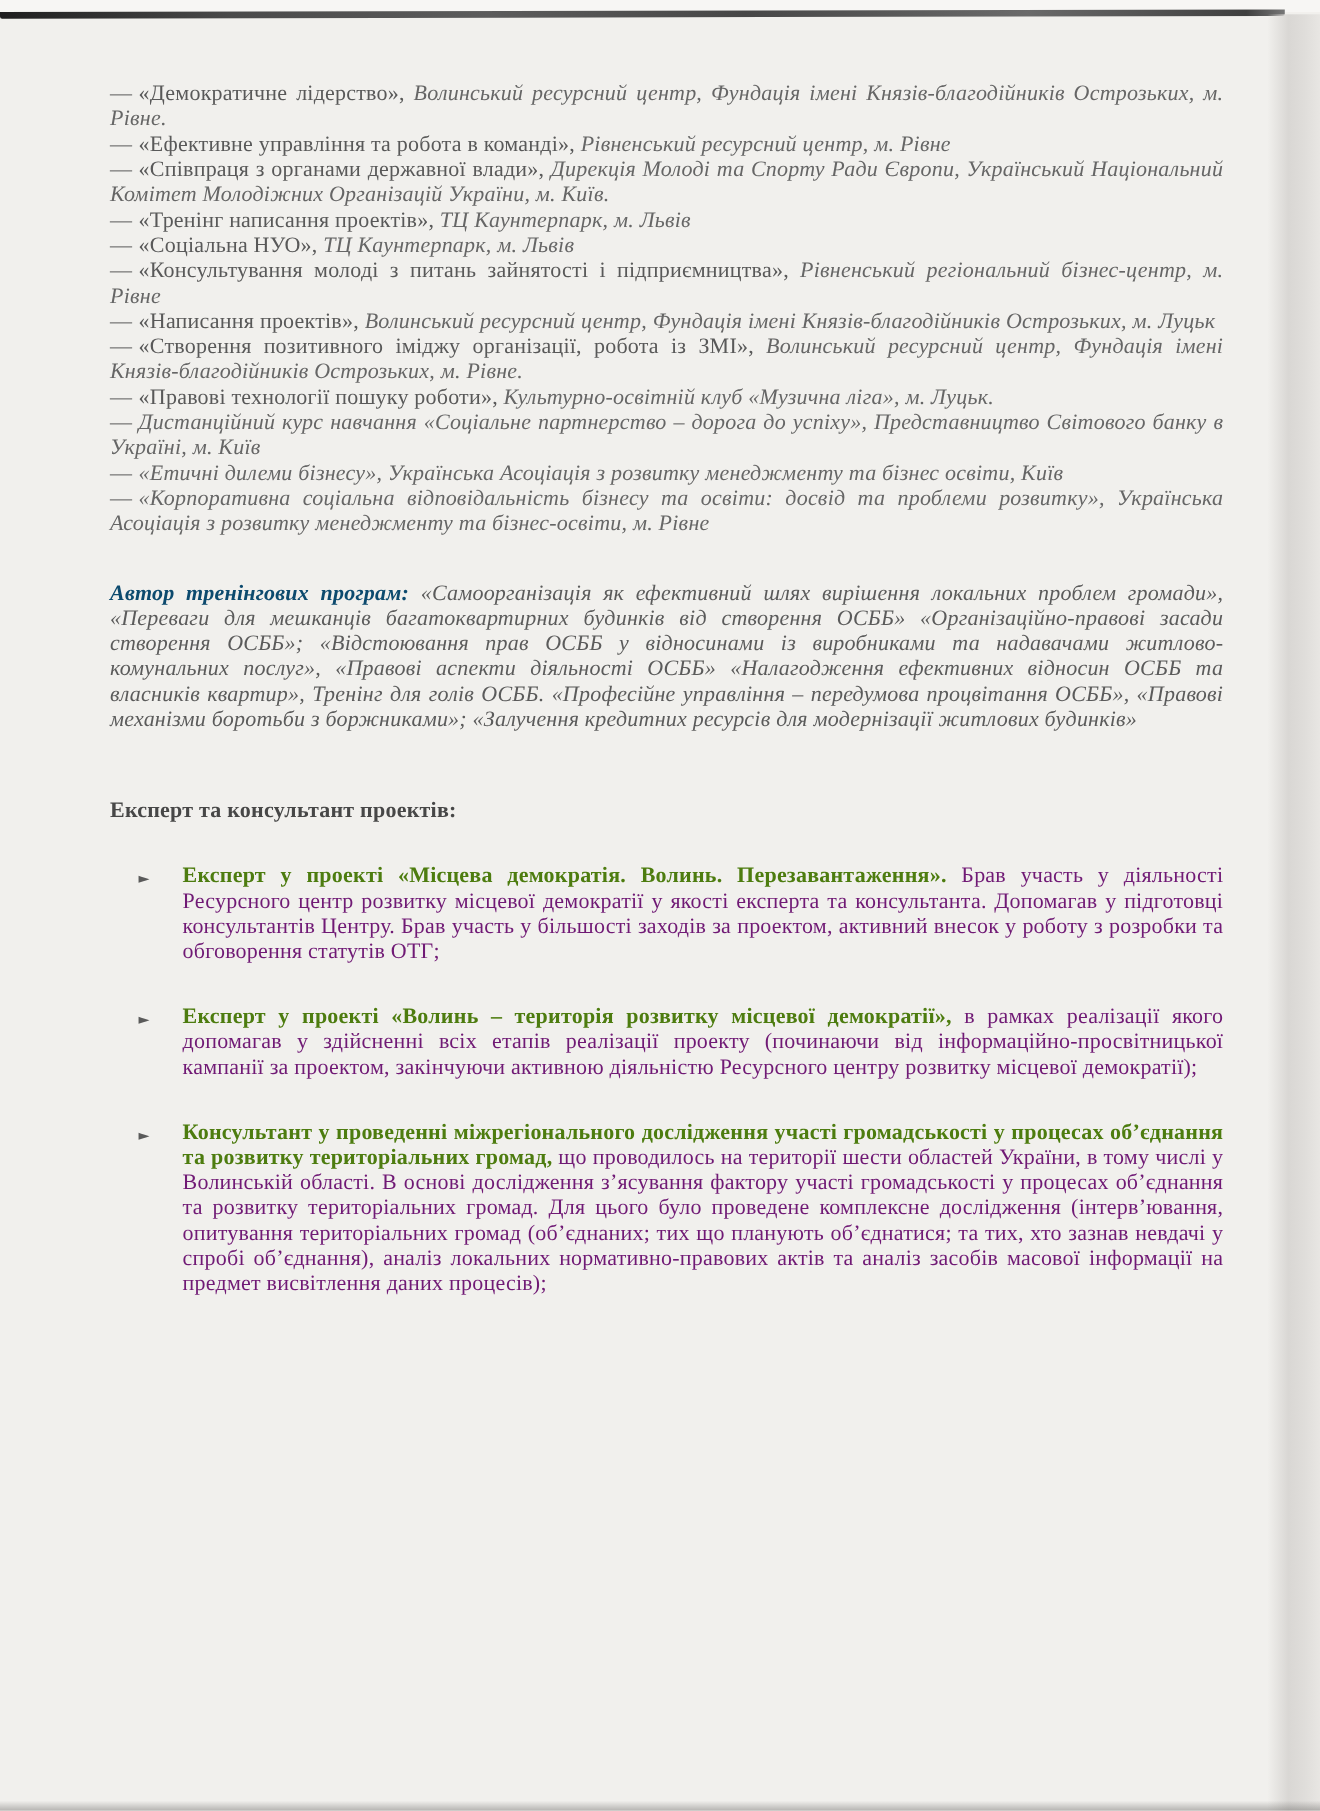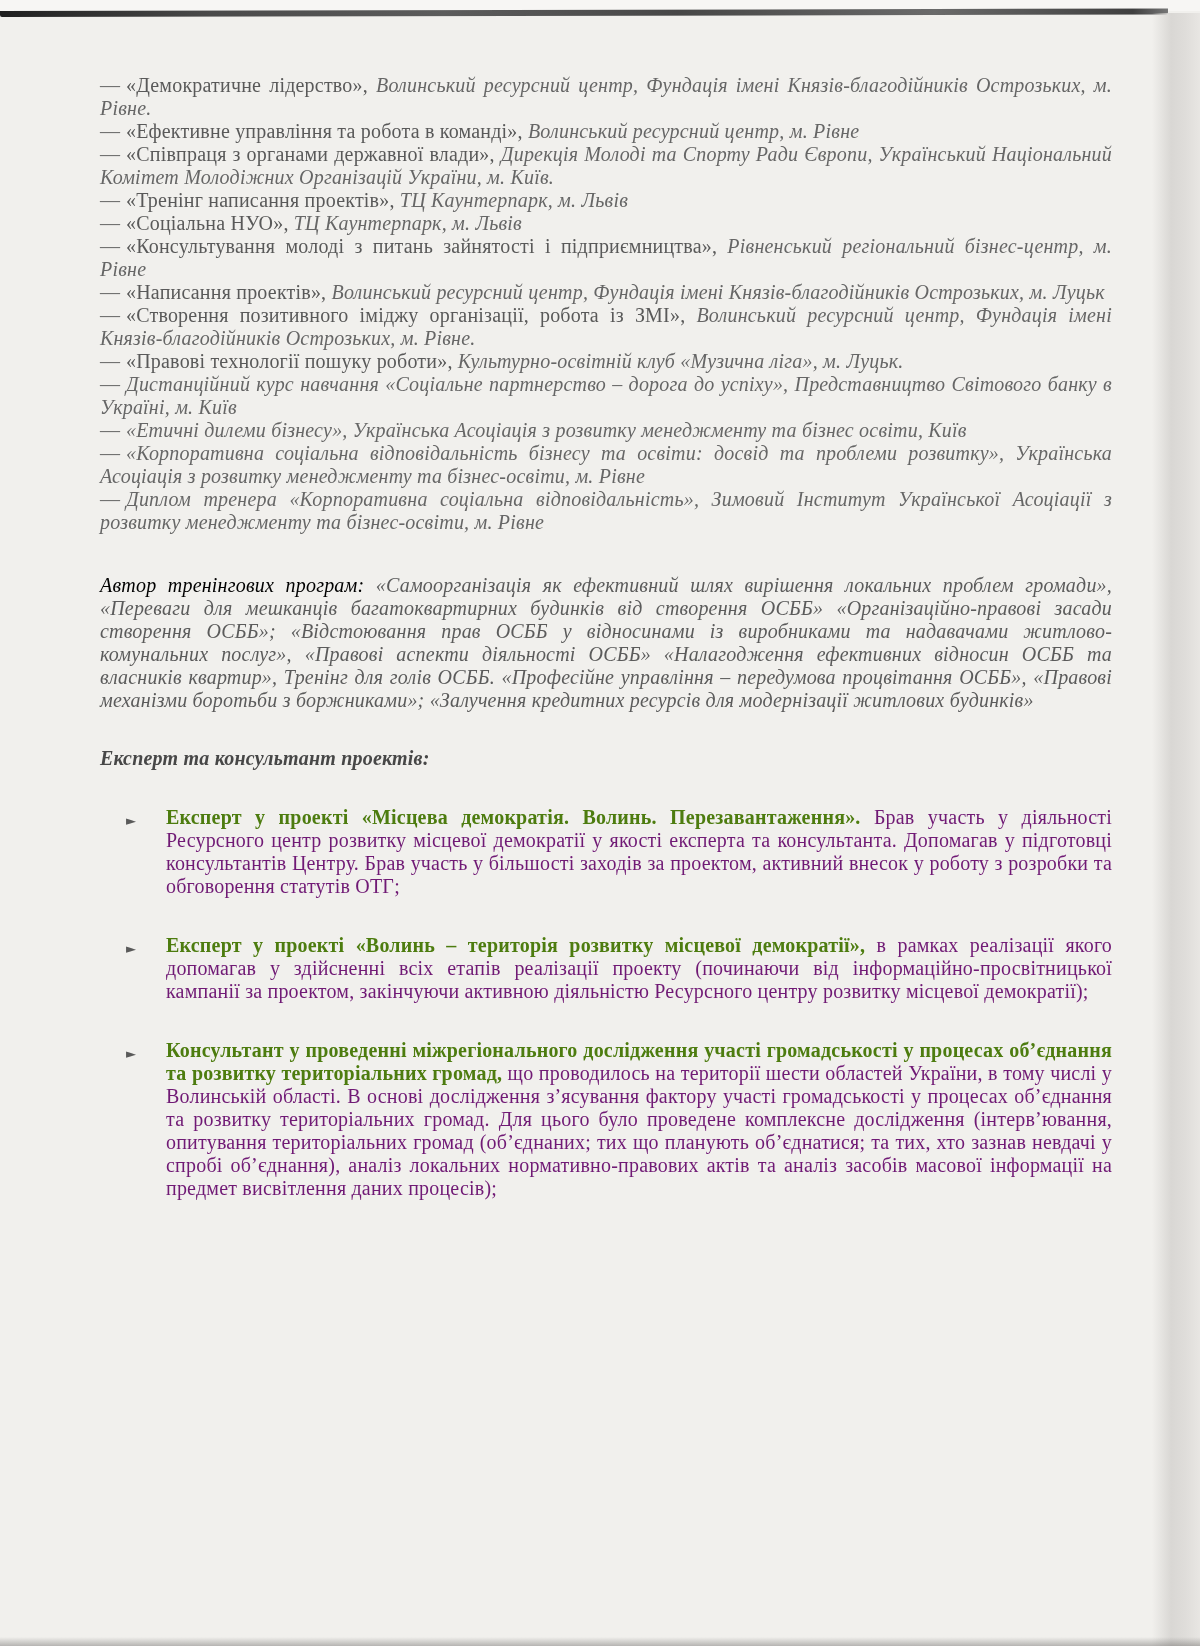--- a/index.html
+++ b/index.html
@@ -51,27 +51,26 @@
     color: #6a6a6a;
   }
   .t-title { color: #595959; }
   .t-org { font-style: italic; color: #666; }
   .author {
     margin-top: 40px;
     font-style: italic;
     color: #5b5b5b;
   }
   .author .lead {
-    font-weight: normal;
-    color: #000000;
+    font-weight: bold;
+    color: #0c4a6e;
   }
   .experts-heading {
-    margin-top: 35px;
+    margin-top: 60px;
     font-weight: bold;
-    font-style: italic;
     color: #474747;
   }
   .experts-list { margin-top: 12px; }
   .eitem {
     position: relative;
     padding-left: 66px;
     margin-top: 36px;
     color: #4d4d4d;
   }
   .eitem .mk {
@@ -92,32 +91,31 @@
 
 <div class="scan-above"></div>
 <div class="scan-top-line"></div>
 <div class="edge-right"></div>
 <div class="scan-bottom"></div>
 
 <div class="content">
 
   <div>
     <p class="titem"><span class="mk">—</span><span class="t-title">«Демократичне лідерство»,</span> <span class="t-org">Волинський ресурсний центр, Фундація імені Князів-благодійників Острозьких, м. Рівне.</span></p>
-    <p class="titem"><span class="mk">—</span><span class="t-title">«Ефективне управління та робота в команді»,</span> <span class="t-org">Волинський ресурсний центр, м. Рівне</span></p>
+    <p class="titem"><span class="mk">—</span><span class="t-title">«Ефективне управління та робота в команді»,</span> <span class="t-org">Рівненський ресурсний центр, м. Рівне</span></p>
     <p class="titem"><span class="mk">—</span><span class="t-title">«Співпраця з органами державної влади»,</span> <span class="t-org">Дирекція Молоді та Спорту Ради Європи, Український Національний Комітет Молодіжних Організацій України, м. Київ.</span></p>
     <p class="titem"><span class="mk">—</span><span class="t-title">«Тренінг написання проектів»,</span> <span class="t-org">ТЦ Каунтерпарк, м. Львів</span></p>
     <p class="titem"><span class="mk">—</span><span class="t-title">«Соціальна НУО»,</span> <span class="t-org">ТЦ Каунтерпарк, м. Львів</span></p>
     <p class="titem"><span class="mk">—</span><span class="t-title">«Консультування молоді з питань зайнятості і підприємництва»,</span> <span class="t-org">Рівненський регіональний бізнес-центр, м. Рівне</span></p>
     <p class="titem"><span class="mk">—</span><span class="t-title">«Написання проектів»,</span> <span class="t-org">Волинський ресурсний центр, Фундація імені Князів-благодійників Острозьких, м. Луцьк</span></p>
     <p class="titem"><span class="mk">—</span><span class="t-title">«Створення позитивного іміджу організації, робота із ЗМІ»,</span> <span class="t-org">Волинський ресурсний центр, Фундація імені Князів-благодійників Острозьких, м. Рівне.</span></p>
     <p class="titem"><span class="mk">—</span><span class="t-title">«Правові технології пошуку роботи»,</span> <span class="t-org">Культурно-освітній клуб «Музична ліга», м. Луцьк.</span></p>
     <p class="titem"><span class="mk">—</span><span class="t-org">Дистанційний курс навчання «Соціальне партнерство – дорога до успіху», Представництво Світового банку в Україні, м. Київ</span></p>
     <p class="titem"><span class="mk">—</span><span class="t-org">«Етичні дилеми бізнесу», Українська Асоціація з розвитку менеджменту та бізнес освіти, Київ</span></p>
     <p class="titem"><span class="mk">—</span><span class="t-org">«Корпоративна соціальна відповідальність бізнесу та освіти: досвід та проблеми розвитку», Українська Асоціація з розвитку менеджменту та бізнес-освіти, м. Рівне</span></p>
-    <p class="titem"><span class="mk">—</span><span class="t-org">Диплом тренера «Корпоративна соціальна відповідальність», Зимовий Інститут Української Асоціації з розвитку менеджменту та бізнес-освіти, м. Рівне</span></p>
   </div>
 
   <p class="author"><span class="lead">Автор тренінгових програм:</span> <span>«Самоорганізація як ефективний шлях вирішення локальних проблем громади», «Переваги для мешканців багатоквартирних будинків від створення ОСББ» «Організаційно-правові засади створення ОСББ»; «Відстоювання прав ОСББ у відносинами із виробниками та надавачами житлово-комунальних послуг», «Правові аспекти діяльності ОСББ» «Налагодження ефективних відносин ОСББ та власників квартир», Тренінг для голів ОСББ. «Професійне управління – передумова процвітання ОСББ», «Правові механізми боротьби з боржниками»; «Залучення кредитних ресурсів для модернізації житлових будинків»</span></p>
 
   <p class="experts-heading">Експерт та консультант проектів:</p>
 
   <div class="experts-list">
     <div class="eitem"><span class="mk">►</span><span class="lead">Експерт у проекті «Місцева демократія. Волинь. Перезавантаження».</span> <span class="etext">Брав участь у діяльності Ресурсного центр розвитку місцевої демократії у якості експерта та консультанта. Допомагав у підготовці консультантів Центру. Брав участь у більшості заходів за проектом, активний внесок у роботу з розробки та обговорення статутів ОТГ;</span></div>
     <div class="eitem"><span class="mk">►</span><span class="lead">Експерт у проекті «Волинь – територія розвитку місцевої демократії»,</span> <span class="etext">в рамках реалізації якого допомагав у здійсненні всіх етапів реалізації проекту (починаючи від інформаційно-просвітницької кампанії за проектом, закінчуючи активною діяльністю Ресурсного центру розвитку місцевої демократії);</span></div>
     <div class="eitem"><span class="mk">►</span><span class="lead">Консультант у проведенні міжрегіонального дослідження участі громадськості у процесах об’єднання та розвитку територіальних громад,</span> <span class="etext">що проводилось на території шести областей України, в тому числі у Волинській області. В основі дослідження з’ясування фактору участі громадськості у процесах об’єднання та розвитку територіальних громад. Для цього було проведене комплексне дослідження (інтерв’ювання, опитування територіальних громад (об’єднаних; тих що планують об’єднатися; та тих, хто зазнав невдачі у спробі об’єднання), аналіз локальних нормативно-правових актів та аналіз засобів масової інформації на предмет висвітлення даних процесів);</span></div>

